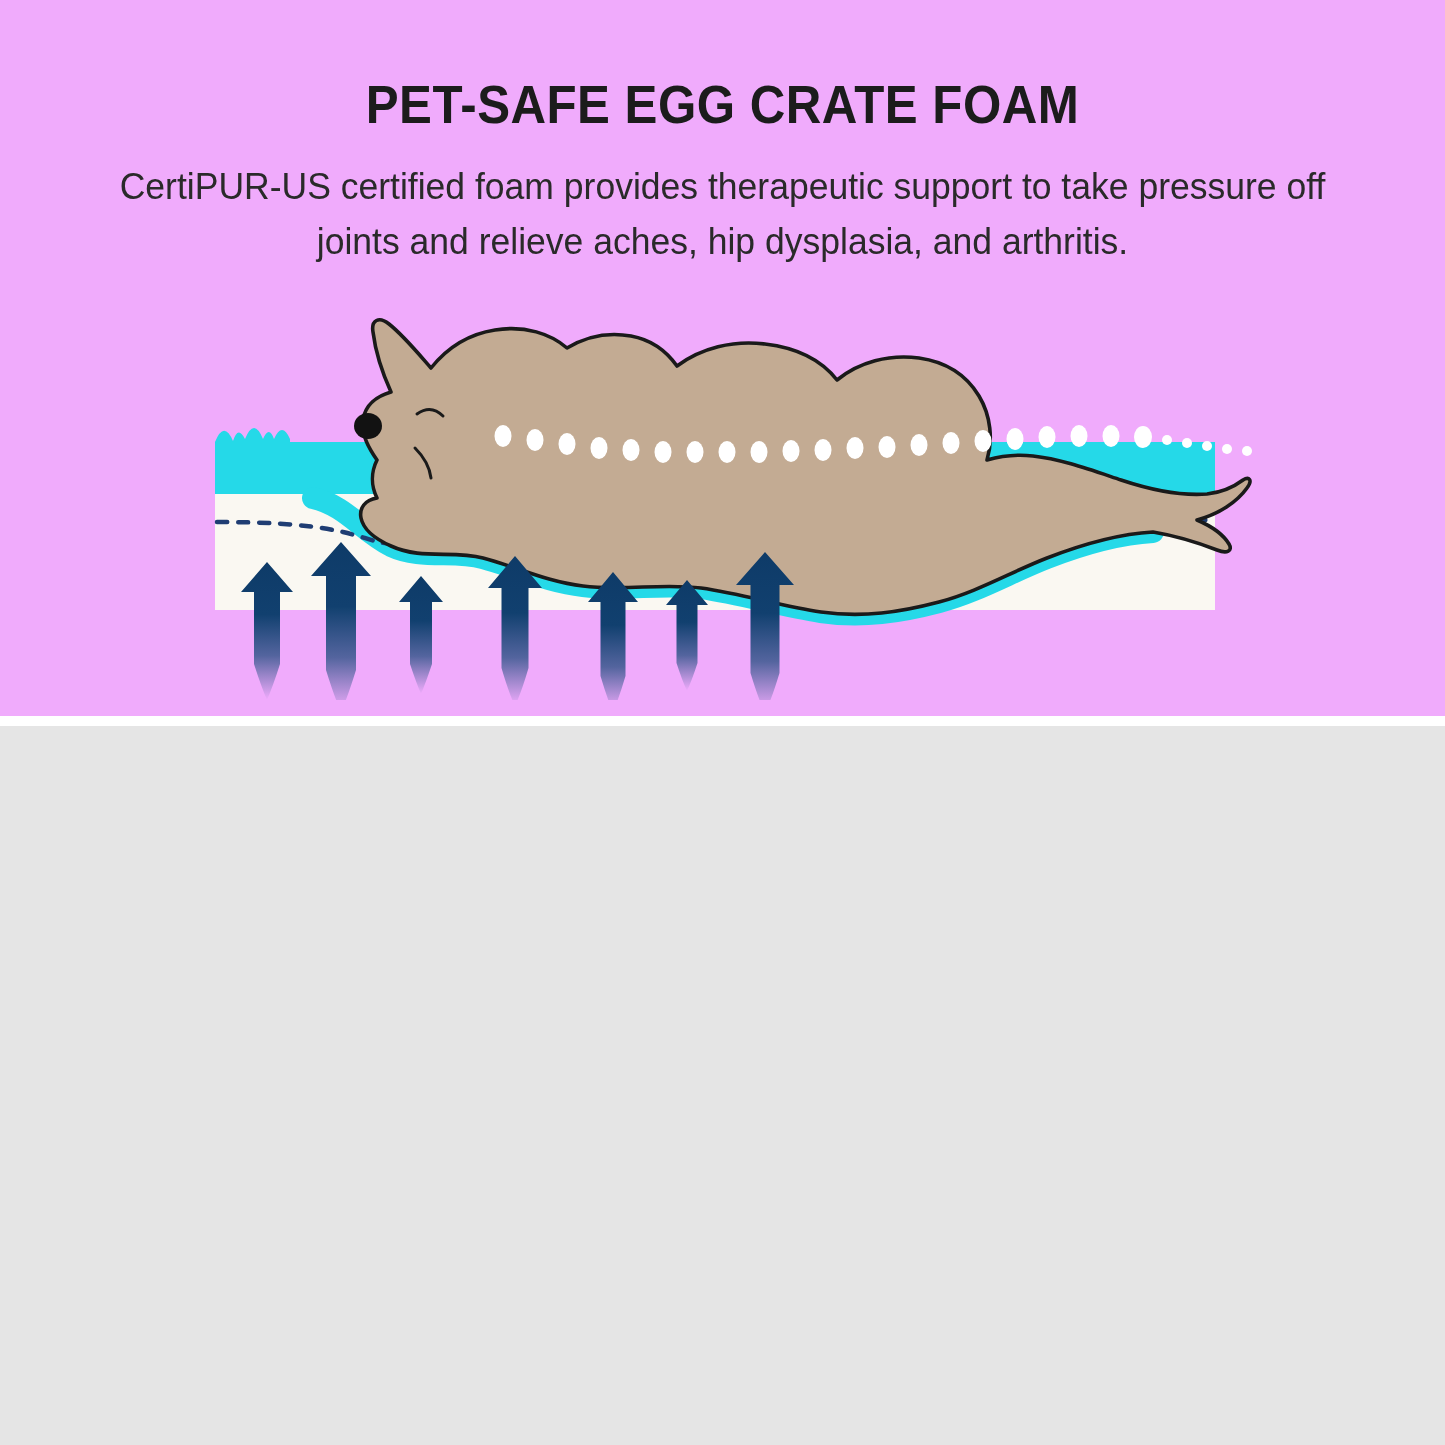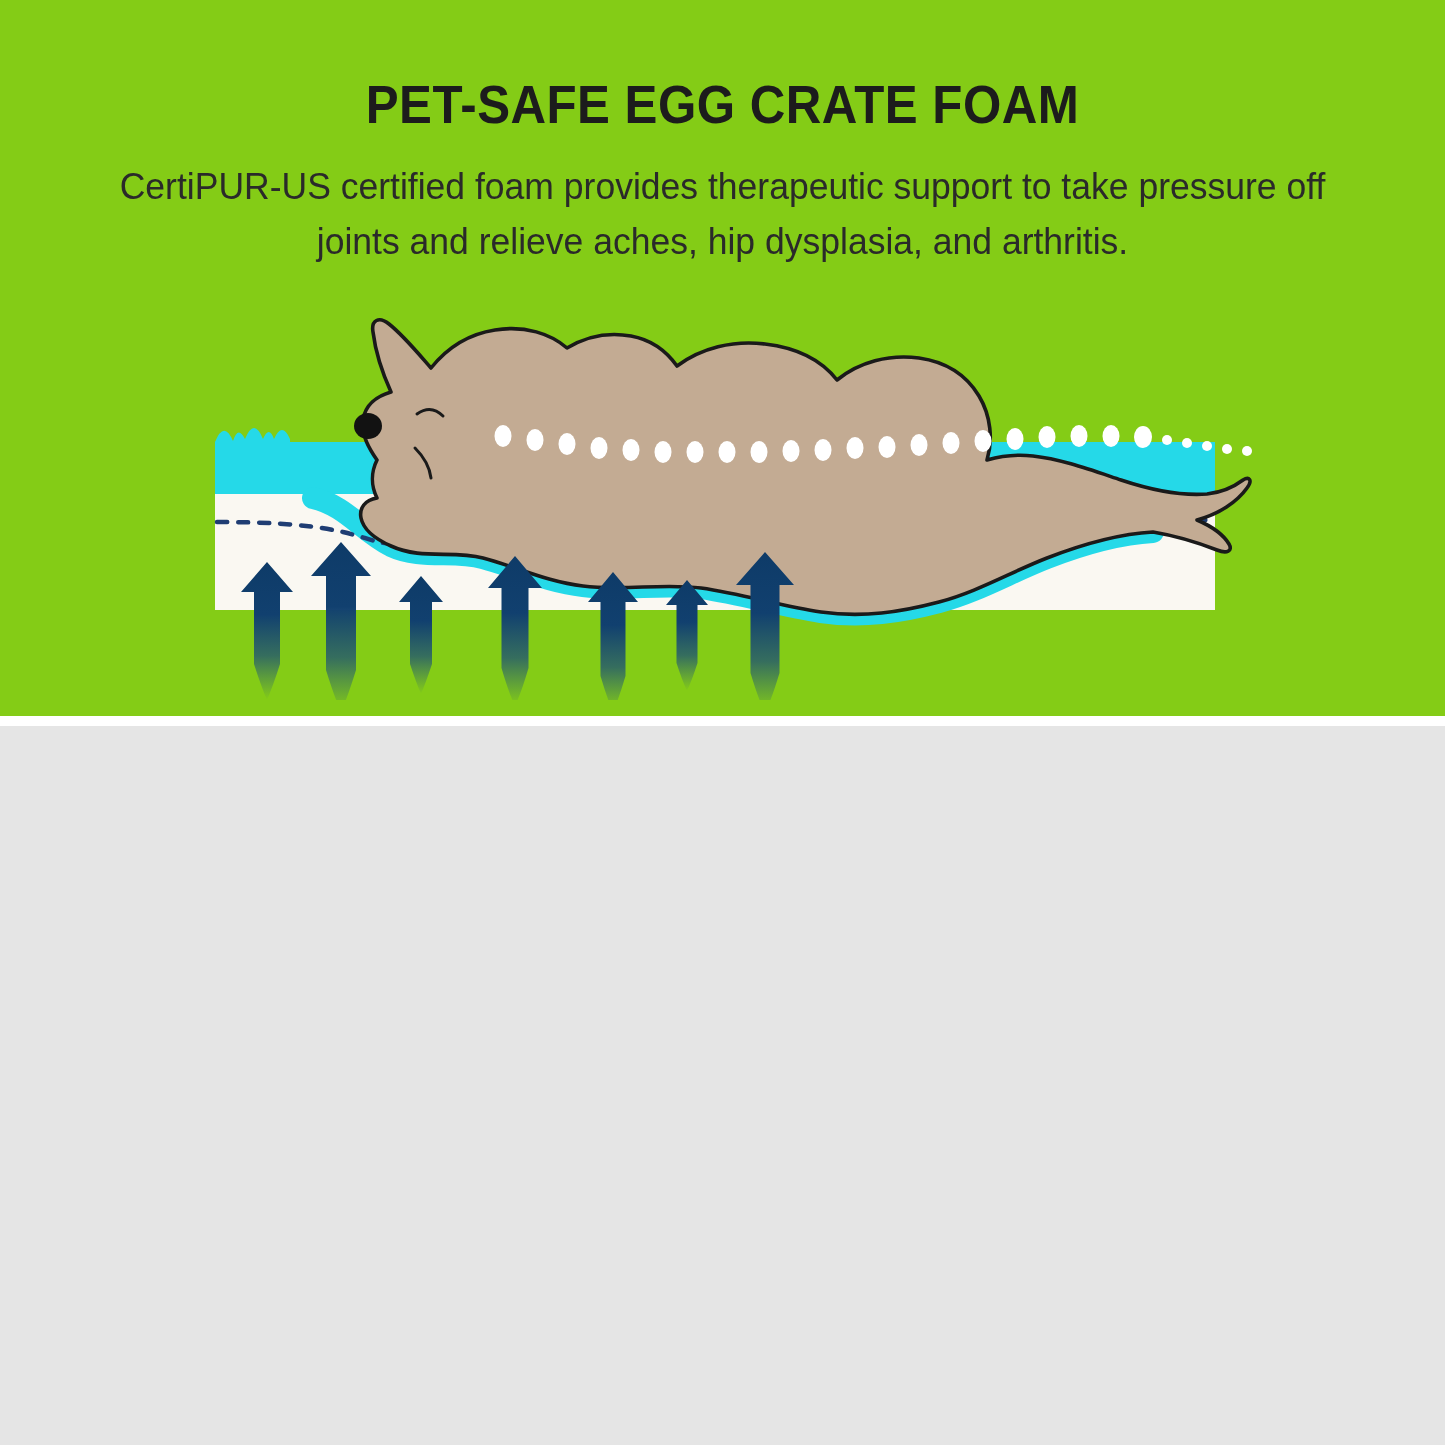--- a/index.html
+++ b/index.html
@@ -17,21 +17,21 @@
     background: #e5e5e5;
     overflow: hidden;
   }
 
   
   .panel-top {
     position: absolute;
     left: 0; top: 0;
     width: 1445px;
     height: 716px;
-    background: #84cc16;
+    background: #f0abfc;
   }
   .panel-divider {
     position: absolute;
     left: 0; top: 716px;
     width: 1445px;
     height: 10px;
     background: #ffffff;
   }
   .panel-bottom {
     position: absolute;

